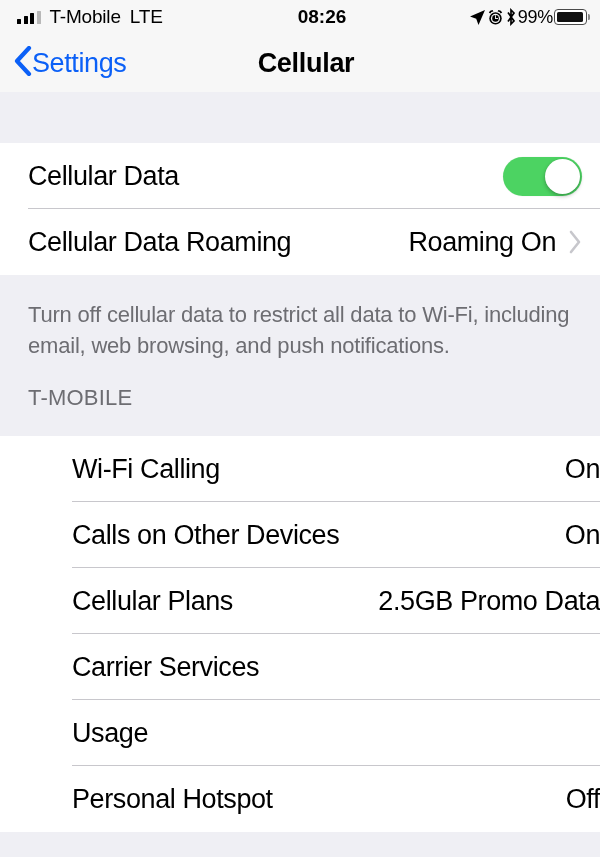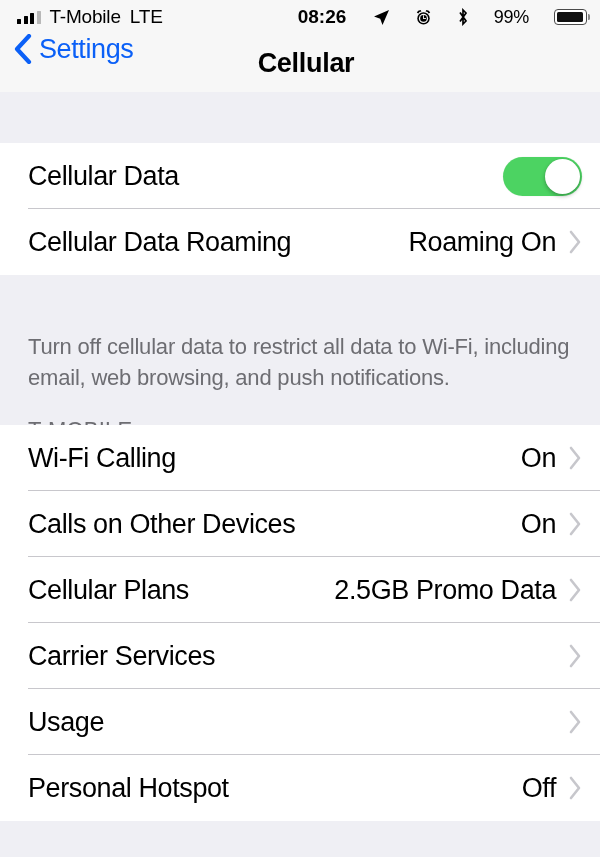--- a/index.html
+++ b/index.html
@@ -26,21 +26,21 @@
   .bars i:nth-child(3){ height:11px; }
   .bars i:nth-child(4){ height:13px; background:#b8b8b8; }
   .carrier { font-size:19px; color:#000; letter-spacing:-0.2px; }
   .lte { font-size:19px; color:#000; letter-spacing:-0.2px; }
 
   .sb-center {
     position:absolute; left:0; width:600px; text-align:center;
     font-size:19px; font-weight:bold; color:#000; letter-spacing:0px;padding-left:44px;
   }
 
-  .sb-right { position:absolute; right:13px; display:flex; align-items:center; gap:25px; }
+  .sb-right { position:absolute; right:13px; display:flex; align-items:center; gap:1px; }
   .sb-right svg { display:block; }
   .batt-pct { font-size:18px; color:#000; letter-spacing:-0.3px; }
   .battery { position:relative; width:33px; height:16px; }
   .battery .shell {
     position:absolute; inset:0; border:1.6px solid #4a4a4a; border-radius:4px; background:#fff;
   }
   .battery .fill {
     position:absolute; top:2.6px; left:2.6px; bottom:2.6px; width:26px;
     background:#111; border-radius:1.6px;
   }
@@ -49,55 +49,54 @@
     background:#8a8a8a; border-radius:0 1.5px 1.5px 0;
   }
 
   
   .navbar {
     position:absolute; top:34px; left:0; width:600px; height:58px;
     background:#f7f7f7;
   }
   .back {
     position:absolute; left:14px; top:0; height:58px;
-    display:flex; align-items:flex-start; gap:7px; cursor:pointer;
+    display:flex; align-items:center; cursor:pointer;
   }
   .back .chev { display:block; }
   .back-label { font-size:27px; color:#0b60f7; letter-spacing:-0.4px; }
   .nav-title {
     position:absolute; left:0; top:0; width:600px; height:58px;
     display:flex; align-items:center; justify-content:center;
     font-size:27px; font-weight:bold; color:#000; letter-spacing:-0.3px;padding-left:12px;
   }
 
   
   .gap { background:#efeff4; }
   .gap.top { position:absolute; top:92px; left:0; width:600px; height:51px; }
 
   .group { background:#fff; width:600px; }
   .group.g1 { position:absolute; top:143px; left:0; }
-  .group.g2 { position:absolute; top:425px; left:0; }
+  .group.g2 { position:absolute; top:436px; left:0;padding-left:44px; }
 
   .row {
     position:relative; height:66px; width:600px;
     display:flex; align-items:center; padding:0 18px 0 28px;
     background:#fff; cursor:pointer;
   }
   .row .label { font-size:27px; color:#000; letter-spacing:-0.4px; flex:1; }
   .row .value { font-size:27px; color:#000000; letter-spacing:-0.4px; margin-right:12px; }
   .row .disc { display:flex; align-items:center; }
   .sep {
     position:absolute; left:28px; right:0; bottom:0; height:1px; background:#c8c7cc;
   }
 
   
   .footblock {
     position:absolute; top:281px; left:0; width:504px; height:139px;
     background:#efeff4;
-    margin-top:32px;
   }
   .footer-text {
     position:absolute; left:28px; top:18px; width:552px;
     font-size:22px; line-height:31px; color:#6d6d72; letter-spacing:-0.2px;
   }
   .section-hdr {
     position:absolute; left:28px; top:104px;
     font-size:22px; color:#6d6d72; letter-spacing:0.2px;
   }
 

